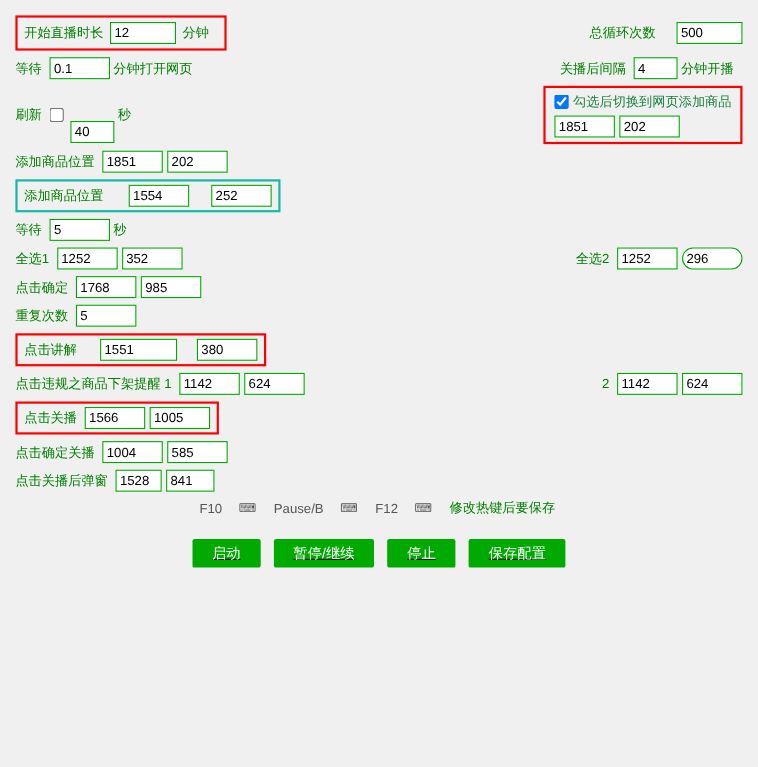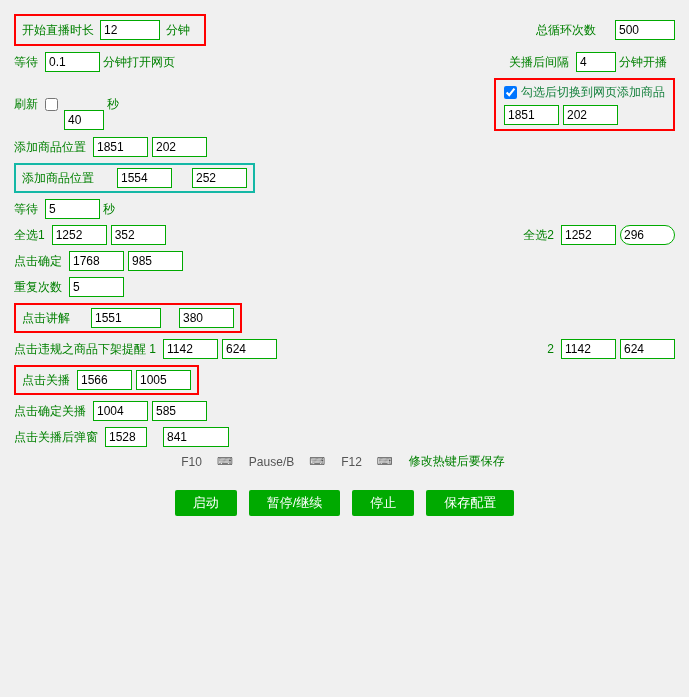--- a/index.html
+++ b/index.html
@@ -61,20 +61,21 @@
       cursor: pointer;
       border-radius: 2px;
       font-family: "Microsoft YaHei", sans-serif;
     }
     .bottom-row {
       display: flex;
       align-items: center;
       justify-content: center;
       gap: 12px;
       margin-top: 20px;
+      text-decoration: underline;
     }
     .hotkey-group {
       display: flex;
       align-items: center;
       gap: 15px;
     }
     .hotkey-label {
       color: #555;
       font-size: 12px;
     }
@@ -203,21 +204,21 @@
 
   <div class="row">
     <span class="label">点击确定关播</span>
     <input type="text" style="width: 55px; margin-left: 4px;" value="1004">
     <input type="text" style="width: 55px; margin-left: 4px;" value="585">
   </div>
 
   <div class="row">
     <span class="label">点击关播后弹窗</span>
     <input type="text" style="width: 42px; margin-left: 4px;" value="1528">
-    <input type="text" style="width: 66px; margin-left: 16px;" value="841">
+    <input type="text" style="width: 44px; margin-left: 4px;" value="841">
   </div>
 
   <div class="row" style="justify-content:center; gap:16px; margin-top:6px;">
     <div class="hotkey-group">
       <span class="hotkey-label">F10</span>
       <span class="kbd-icon">⌨</span>
     </div>
     <div class="hotkey-group">
       <span class="hotkey-label">Pause/B</span>
       <span class="kbd-icon">⌨</span>

